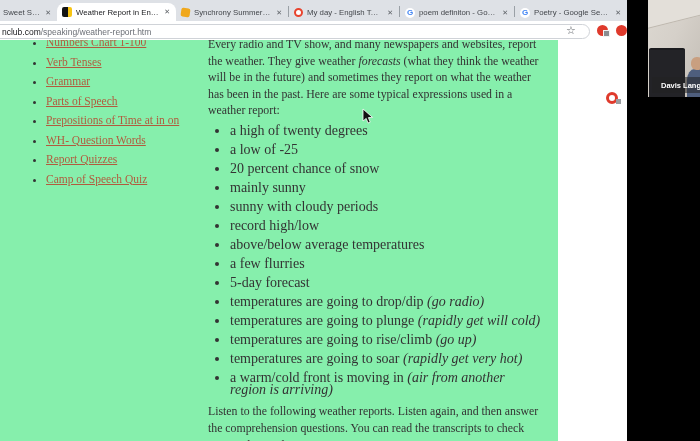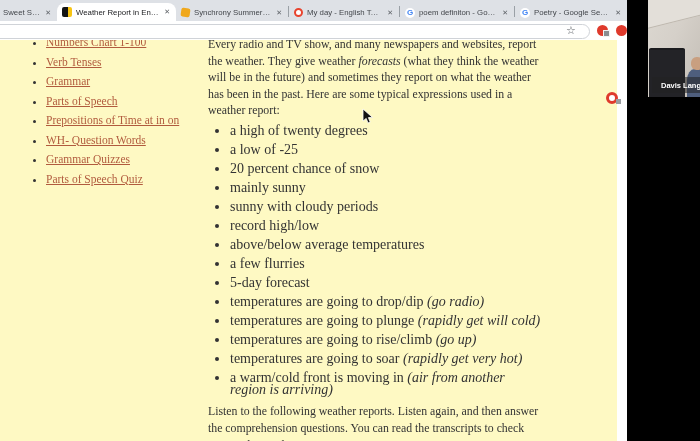--- a/index.html
+++ b/index.html
@@ -30,21 +30,21 @@
   .url{position:absolute;left:2px;top:6px;font-size:8.5px;white-space:nowrap;}
   .url-host{color:#202124;}
   .url-path{color:#6b6f76;}
   .star{position:absolute;left:566px;top:3px;font-size:11px;color:#5f6368;line-height:13px;cursor:pointer;}
   .ext{position:absolute;width:11px;height:11px;border-radius:50%;background:#df3a2c;top:4px;}
   .ext.e1{left:597px;} .ext.e2{left:616px;}
   .ext-badge{position:absolute;left:603px;top:9px;width:5px;height:5px;background:#8a8d91;border:1px solid #f2f2f2;}
   .float-rec{position:absolute;left:606px;top:92px;width:6px;height:6px;border:3px solid #df3a2c;border-radius:50%;background:#fff;}
   .float-rec-badge{position:absolute;left:616px;top:99px;width:5px;height:5px;background:#9a9da1;}
   
-  .page{position:absolute;left:0;top:40px;width:617px;height:401px;background:#fef9c3;overflow:hidden;}
+  .page{position:absolute;left:0;top:40px;width:558px;height:401px;background:#86efac;overflow:hidden;}
   .side-list{position:absolute;left:30px;top:-4px;margin:0;padding:0 0 0 16px;list-style:disc;}
   .side-list li{color:#333;font-family:"Liberation Serif",serif;font-size:11.5px;line-height:12px;margin-bottom:7.5px;}
   .side-link{color:#b15b3e;text-decoration:underline;cursor:pointer;white-space:nowrap;}
   .main{position:absolute;left:208px;top:-4px;width:334px;font-family:"Liberation Serif",serif;color:#333;}
   .intro{margin:0 0 6px 0;font-size:11.8px;line-height:16.5px;}
   .intro em{font-style:italic;}
   .expr-list{margin:0;padding:0 0 0 22px;list-style:disc;}
   .expr-list li{font-size:14px;line-height:12.4px;margin-bottom:6.6px;}
   .expr-list em{font-style:italic;}
   .section-h{margin:7px 0 9px 0;font-family:"Liberation Sans",sans-serif;font-size:14px;font-weight:bold;color:#222;}
@@ -96,37 +96,38 @@
     <span class="tab-sep"></span>
     <div class="tab t6">
       <span class="favicon fav-g">G</span>
       <span class="tab-label">Poetry - Google Search</span>
       <span class="tab-close">✕</span>
     </div>
   </div>
 
   <div class="toolbar">
     <div class="omnibox"></div>
+    <div class="url"><span class="url-host">nclub.com</span><span class="url-path">/speaking/weather-report.htm</span></div>
     <span class="star">☆</span>
     <span class="ext e1"></span>
     <span class="ext e2"></span>
     <span class="ext-badge"></span>
   </div>
 
   <div class="page">
 
     <ul class="side-list">
       <li><a class="side-link">Numbers Chart 1-100</a></li>
       <li><a class="side-link">Verb Tenses</a></li>
       <li><a class="side-link">Grammar</a></li>
       <li><a class="side-link">Parts of Speech</a></li>
       <li><a class="side-link">Prepositions of Time at in on</a></li>
       <li><a class="side-link">WH- Question Words</a></li>
-      <li><a class="side-link">Grammar Quizzes</a></li>
-      <li><a class="side-link">Parts of Speech Quiz</a></li>
+      <li><a class="side-link">Report Quizzes</a></li>
+      <li><a class="side-link">Camp of Speech Quiz</a></li>
     </ul>
 
     <div class="main">
       <p class="intro"><span>Every radio and TV show, and many newspapers and websites, report the weather. They give weather </span><em>forecasts</em><span> (what they think the weather will be in the future) and sometimes they report on what the weather has been in the past. Here are some typical expressions used in a weather report:</span></p>
 
       <ul class="expr-list">
         <li><span>a high of twenty degrees</span><em></em></li>
         <li><span>a low of -25</span><em></em></li>
         <li><span>20 percent chance of snow</span><em></em></li>
         <li><span>mainly sunny</span><em></em></li>

